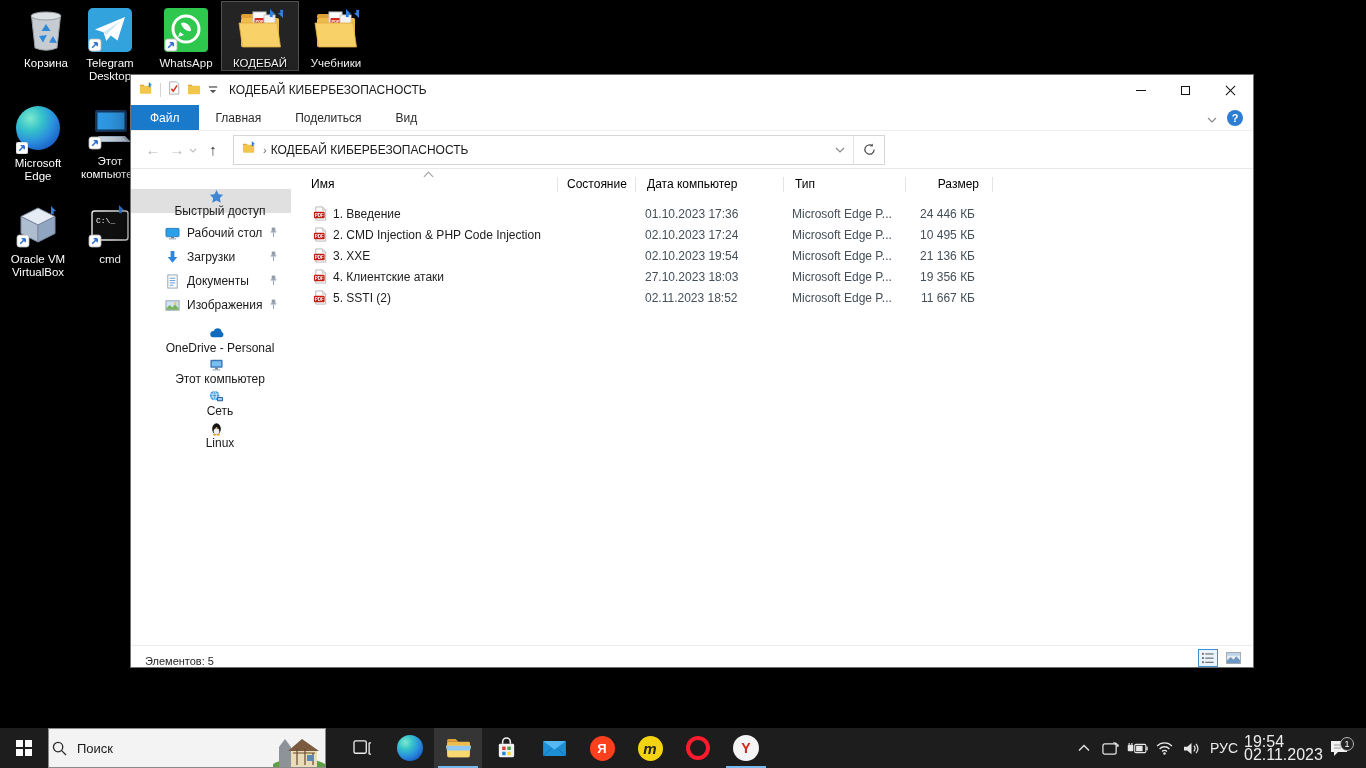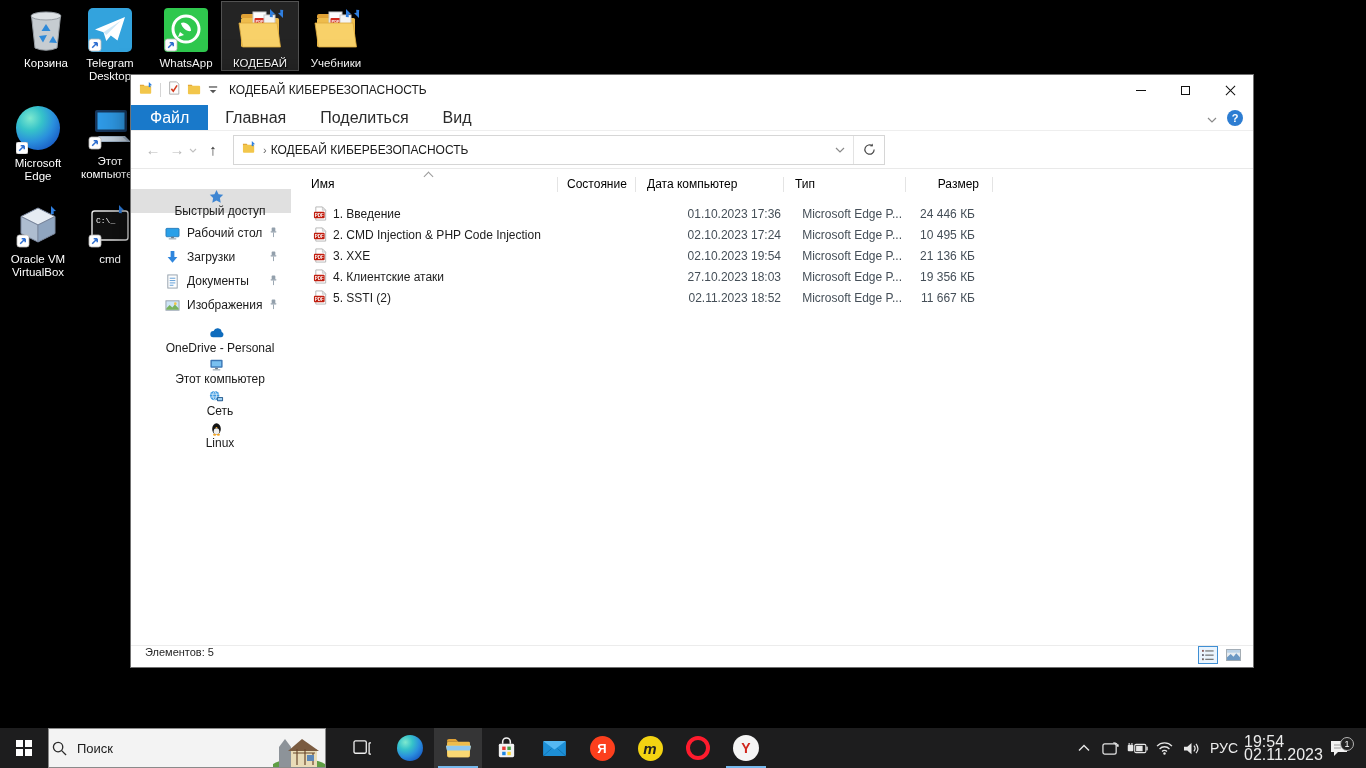--- a/index.html
+++ b/index.html
@@ -23,21 +23,21 @@
   .qat { display:flex; align-items:center; gap:6px; padding-left:8px; }
   .qat-sep { width:1px; height:14px; background:#d5d5d5; }
   .wtitle { font-size:12px; color:#1a1a1a; margin-left:10px; flex:1; white-space:nowrap; }
   .wcontrols { display:flex; height:100%; }
   .wbtn { width:45px; height:100%; display:flex; align-items:center; justify-content:center; }
   .gmin { width:10px; height:1px; background:#111; display:block; }
   .gmax { width:9px; height:9px; border:1px solid #111; display:block; }
   .gclose svg { display:block; }
 
   .tabsrow { height:26px; display:flex; align-items:stretch; border-bottom:1px solid #eeeeee; }
-  .tab { font-size:16px; color:#2b2b2b; display:flex; align-items:center; padding:0 17px; }
+  .tab { font-size:12px; color:#2b2b2b; display:flex; align-items:center; padding:0 17px; }
   .tab-file { background:#1979ca; color:#fff; padding:0 19px; }
   .tabs-right { margin-left:auto; display:flex; align-items:center; gap:10px; padding-right:10px; }
   .helpdot { width:16px; height:16px; border-radius:50%; background:#2d7dd2; color:#fff;
              font-size:11px; font-weight:bold; display:flex; align-items:center; justify-content:center; }
 
   .addrrow { height:38px; display:flex; align-items:center; border-bottom:1px solid #e9e9e9; position:relative; }
   .navarrows { display:flex; align-items:center; gap:0; padding-left:10px; }
   .arrbtn { width:24px; text-align:center; font-size:15px; color:#b9b9b9; }
   .arrbtn.up { color:#333; }
   .chev-sm { font-size:9px; color:#c0c0c0; width:12px; }
@@ -71,24 +71,24 @@
   .fheader .vsep { width:1px; height:15px; background:#e4e4e4; }
   .col { overflow:hidden; white-space:nowrap; }
   .cname   { width:256px; padding-left:10px; }
   .cstatus { width:77px;  padding-left:9px; }
   .cdate   { width:147px; padding-left:11px; }
   .ctype   { width:121px; padding-left:11px; }
   .csize   { width:86px;  text-align:right; padding-right:13px; }
   .frows { position:absolute; top:34px; left:0; right:8px; }
   .frow { height:21px; display:flex; align-items:center; font-size:12px; }
   .frow .cname { padding-left:12px; color:#1c1c1c; display:flex; align-items:center; gap:5px; }
-  .frow .cdate, .frow .ctype, .frow .csize { color:#454f58;text-align:right; }
+  .frow .cdate, .frow .ctype, .frow .csize { color:#454f58; }
   .frow .cname svg { flex:0 0 auto; }
 
-  .statusbar { height:22px; border-top:1px solid #ececec; display:flex; align-items:flex-start; }
+  .statusbar { height:22px; border-top:1px solid #ececec; display:flex; align-items:flex-end; }
   .statusbar .stext { font-size:11px; color:#1f1f1f; padding-left:14px; }
   .viewbtns { margin-left:auto; display:flex; align-items:center; gap:5px; padding-right:10px; }
   .vb { width:20px; height:18px; display:flex; align-items:center; justify-content:center; }
   .vb.sel { border:1px solid #3f8fd4; background:#eaf4fd; }
 
   
   .taskbar { position:absolute; left:0; bottom:0; width:1366px; height:40px; background:#1d1d1e;
              display:flex; align-items:stretch; z-index:10; }
   .tb-start { width:48px; display:flex; align-items:center; justify-content:center; }
   .winlogo { display:grid; grid-template-columns:7px 7px; grid-template-rows:7px 7px; gap:1.5px; }

